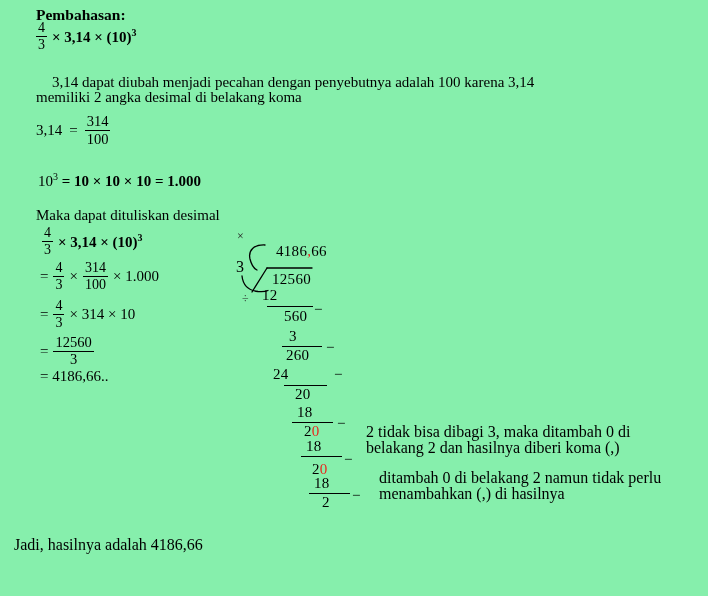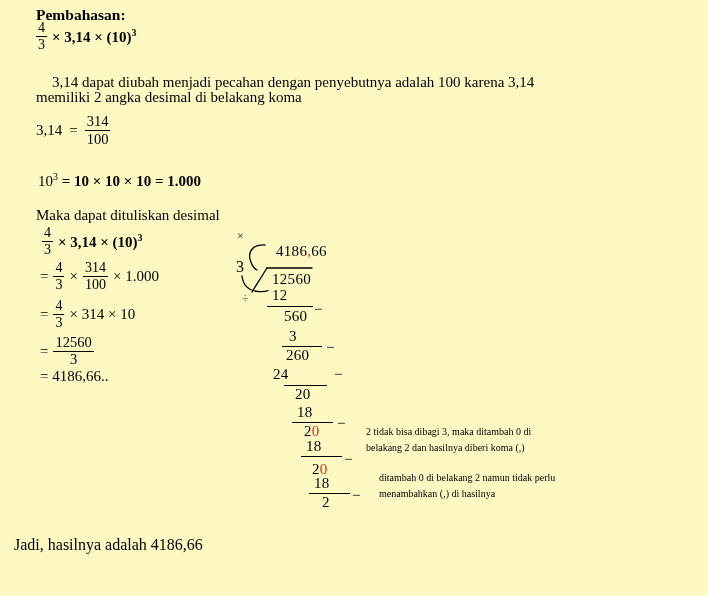--- a/index.html
+++ b/index.html
@@ -1,33 +1,33 @@
 <!DOCTYPE html>
 <html><head>
 <meta charset="utf-8">
 <style>
   html,body{margin:0;padding:0;background:#fff;}
-  .page{position:relative;width:708px;height:596px;background:#fef9c3;
+  .page{position:relative;width:708px;height:596px;background:#86efac;
         font-family:"Liberation Serif","DejaVu Serif",serif;color:#000;overflow:hidden;}
   .abs{position:absolute;}
   .title{font-weight:bold;font-size:15.5px;line-height:17px;}
   .t15{font-size:15px;line-height:15px;}
   .para{font-size:15px;line-height:15px;}
   .mathrow{position:absolute;display:flex;align-items:center;font-size:15px;}
   .g5{gap:5px;} .g7{gap:7px;}
   .frac{display:inline-block;text-align:center;font-size:14px;line-height:13px;}
   .fnum{display:block;padding:0 2px 1.5px;}
   .fden{display:block;border-top:1.3px solid #000;padding-top:1.5px;}
   sup{font-size:10px;}
   .pre{white-space:pre;font-weight:bold;}
   .sline{position:absolute;border-top:1.3px solid #000;height:0;}
   .dnum{position:absolute;font-size:15px;line-height:15px;letter-spacing:.3px;}
   .minus{position:absolute;font-size:15px;line-height:15px;}
   .sym{position:absolute;font-size:12px;line-height:12px;color:#222;}
-  .note{position:absolute;font-size:10px;line-height:15.6px;}
+  .note{position:absolute;font-size:16px;line-height:15.6px;}
   .foot{position:absolute;font-size:16px;line-height:18px;text-align:center;}
   .red{color:#e8281e;}
   svg{display:block;}
 </style>
 </head>
 <body>
 
 <div class="page">
 
   <div class="abs title" style="left:36px;top:6px;">Pembahasan:</div>
@@ -107,21 +107,21 @@
   </svg>
 
   <span class="dnum" style="left:236px;top:259px;font-size:16px;">3</span>
 
   <span class="sym" style="left:242px;top:292px;">÷</span>
 
   <div class="dnum" style="left:276px;top:244px;"><span>4186</span><span class="red">,</span><span>66</span></div>
 
   <span class="dnum" style="left:272px;top:272px;">12560</span>
 
-  <span class="dnum" style="left:272px;top:288px;">12</span>
+  <span class="dnum" style="left:262px;top:288px;">12</span>
   <div class="sline" style="left:267px;top:306px;width:46px;"></div>
   <span class="minus" style="left:314px;top:302px;">−</span>
   <span class="dnum" style="left:284px;top:309px;">560</span>
 
   <span class="dnum" style="left:289px;top:329px;">3</span>
   <div class="sline" style="left:282px;top:346px;width:40px;"></div>
   <span class="minus" style="left:326px;top:340px;">−</span>
   <span class="dnum" style="left:286px;top:348px;">260</span>
 
   <span class="dnum" style="left:273px;top:367px;">24</span>

